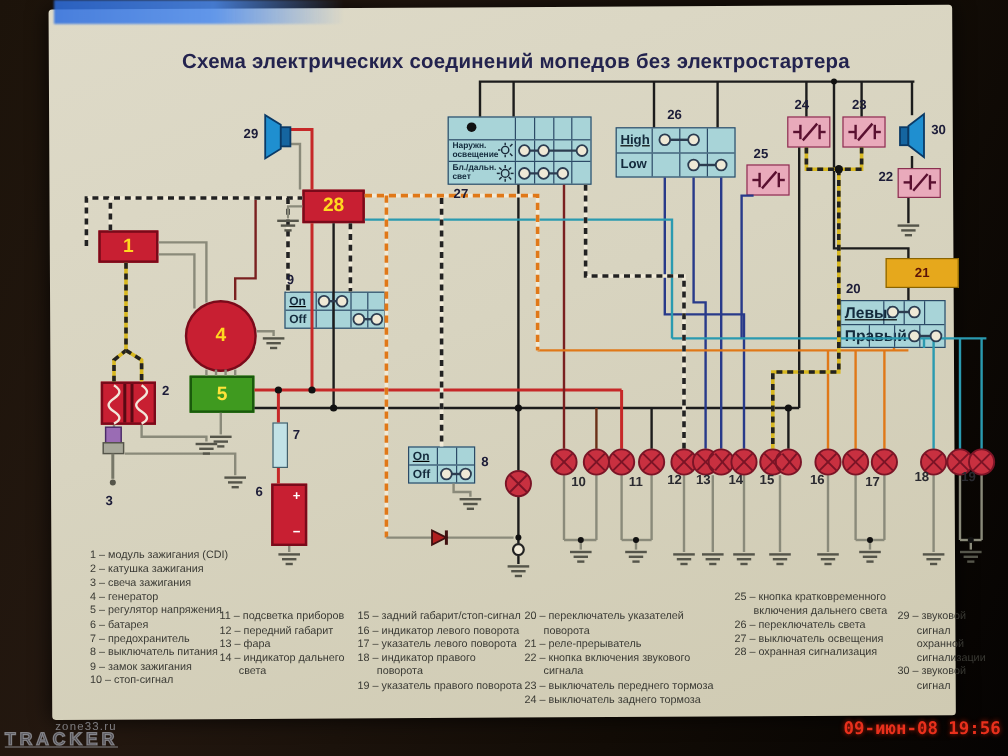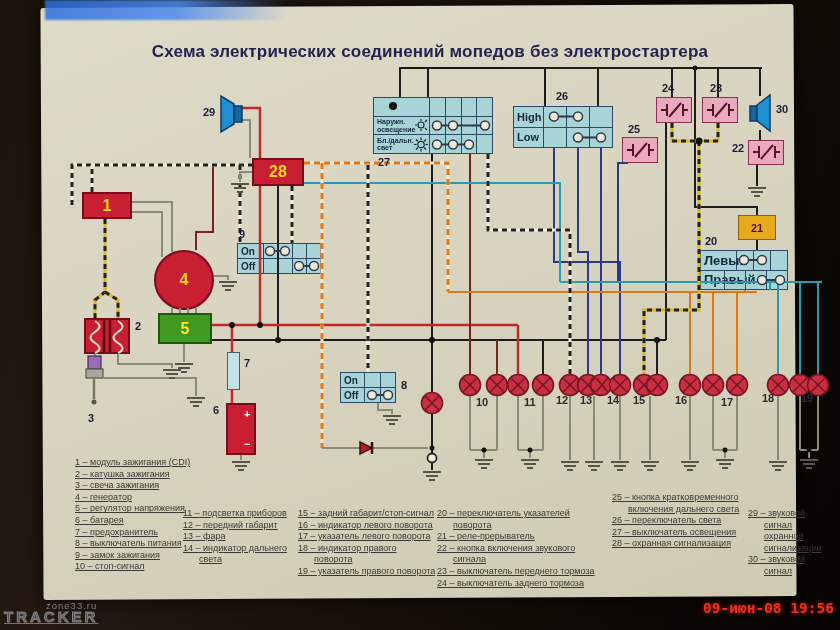--- a/index.html
+++ b/index.html
@@ -22,33 +22,33 @@
   .amber{background:#e6a81c;border:1.5px solid #8a6400;color:#5a1408;}
   .fuse{background:#c2e2e6;border:1.5px solid #44606a;}
   .battery{background:#c81f32;border:2px solid #7a0a1a;}
   .btxt{position:absolute;color:#fff;font-weight:bold;font-size:11px;}
   .num{position:absolute;font-size:11px;font-weight:bold;color:#1c1c38;z-index:40;}
   .lampnum{position:absolute;font-size:11px;font-weight:bold;color:#2a2a30;z-index:40;}
   
   .swgrid{position:absolute;background:#a8d4d8;border:1.5px solid #2c4a66;
           box-sizing:border-box;display:flex;flex-direction:column;z-index:20;}
   .swrow{display:flex;flex:1;border-top:1.5px solid #2c4a66;}
-  .swrow:first-child{border-top:none;}
+  .swrow:first-child{border-top:none;text-decoration:underline;}
   .swlabel{display:flex;align-items:center;padding-left:3px;box-sizing:border-box;
            color:#132a3c;font-weight:bold;border-right:1.5px solid #2c4a66;}
   .swcell{flex:1;border-right:1.5px solid #2c4a66;}
   .swcell:last-child{border-right:none;}
   .s27 .swlabel{font-size:7px;line-height:7.5px;}
   .s26 .swlabel{font-size:11px;}
   .s9 .swlabel,.s8 .swlabel{font-size:10px;}
   .s20 .swlabel{font-size:13px;}
   
   .legend-col{position:absolute;z-index:15;}
   .legend-item{font-size:9px;line-height:11.6px;color:#3a3a34;
-               text-indent:-16px;padding-left:16px;text-decoration:underline;}
+               text-indent:-16px;padding-left:16px;}
   .wm1{position:absolute;left:46px;top:600px;font-size:9.5px;font-weight:normal;
        color:rgba(190,195,205,.6);z-index:50;letter-spacing:1px;}
   .wm2{position:absolute;left:4px;top:608px;font-size:15px;font-weight:bold;
        color:rgba(120,125,140,.55);z-index:50;letter-spacing:3px;text-decoration:underline;
        -webkit-text-stroke:1px rgba(200,205,215,.5);}
   .stamp{position:absolute;left:703px;top:600px;font-family:"DejaVu Sans Mono",monospace;
          font-size:14.5px;font-weight:bold;color:#e8301c;z-index:50;
          text-shadow:0 0 4px rgba(200,30,10,.9);}
   svg.wires{position:absolute;left:0;top:0;z-index:30;pointer-events:none;}
   svg .sc{fill:#efe9d6;stroke:#2c3c50;stroke-width:1.5;}
@@ -81,21 +81,21 @@
     <span class="btxt" style="left:16px;top:3px">+</span>
     <span class="btxt" style="left:16px;top:33px">−</span>
   </div>
 
   <div class="blk fuse" style="left:227px;top:352px;width:13px;height:38px;z-index:20"></div>
 
   <div class="blk red" style="left:252px;top:158px;width:52px;height:28px;z-index:20">
       <span>28</span>
     </div>
 
-  <div class="blk amber" style="left:738px;top:215px;width:38px;height:25px;z-index:20;font-size:11px">
+  <div class="blk amber" style="left:738px;top:215px;width:61px;height:25px;z-index:20;font-size:11px">
       <span>21</span>
     </div>
 
   <div class="blk pink" style="left:656px;top:97px;width:36px;height:26px;z-index:20"></div>
   <div class="blk pink" style="left:702px;top:97px;width:36px;height:26px;z-index:20"></div>
   <div class="blk pink" style="left:622px;top:137px;width:36px;height:26px;z-index:20"></div>
   <div class="blk pink" style="left:748px;top:140px;width:36px;height:25px;z-index:20"></div>
 
   <div class="swgrid s27" style="left:373px;top:97px;width:120px;height:57px">
     <div class="swrow">

